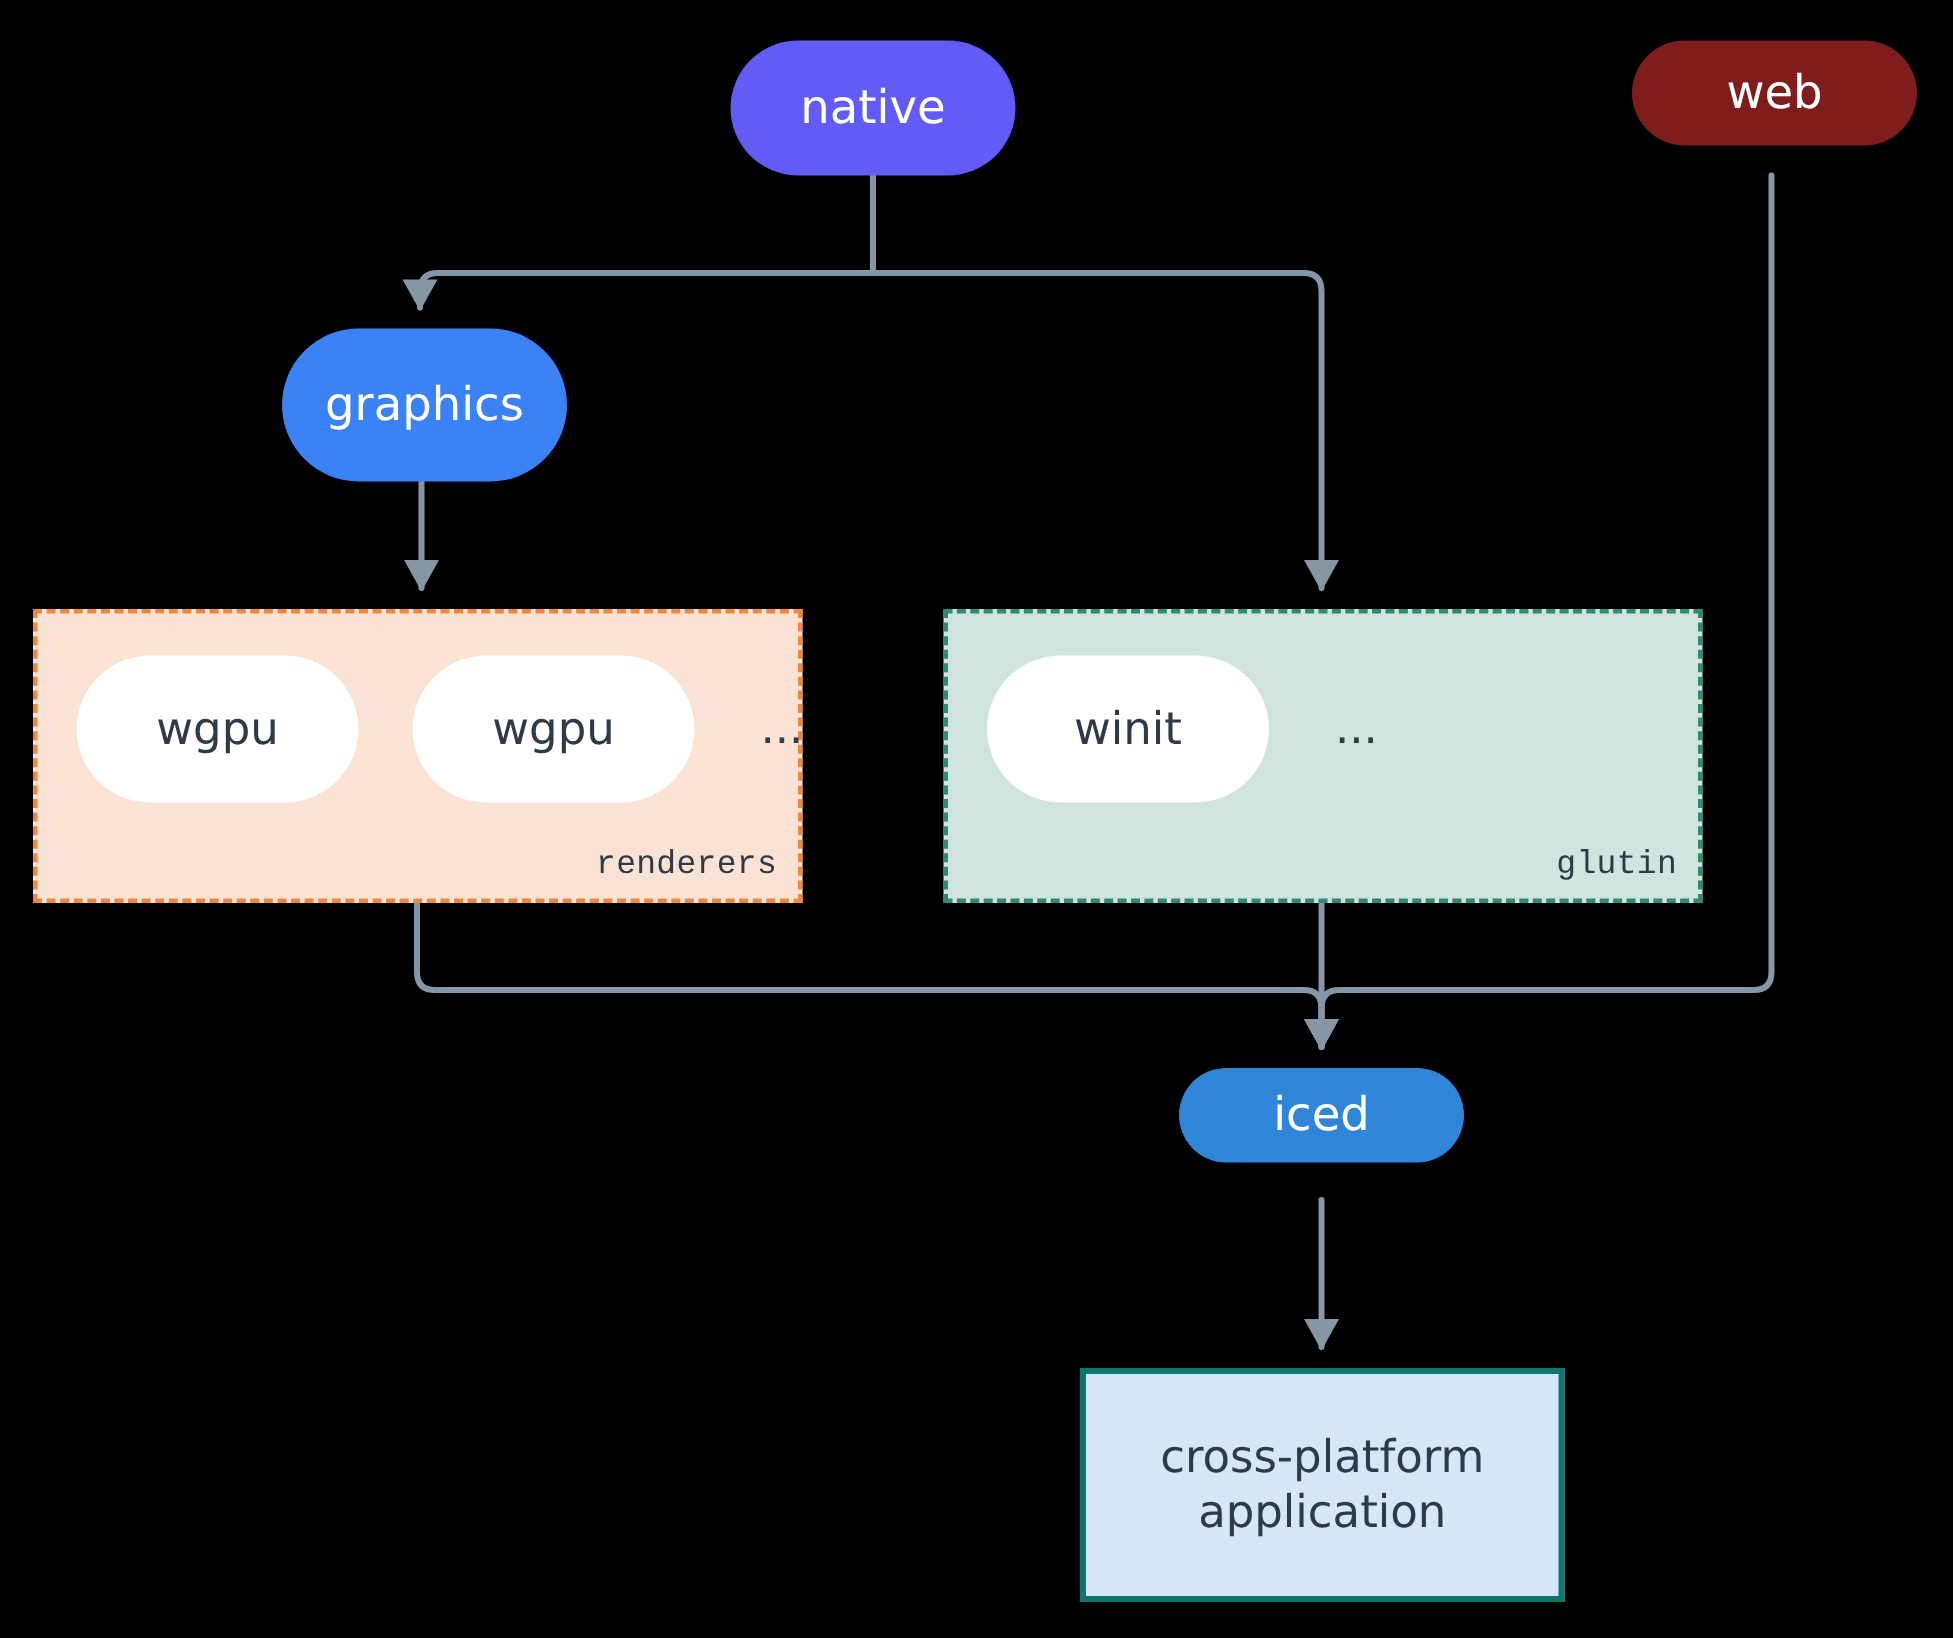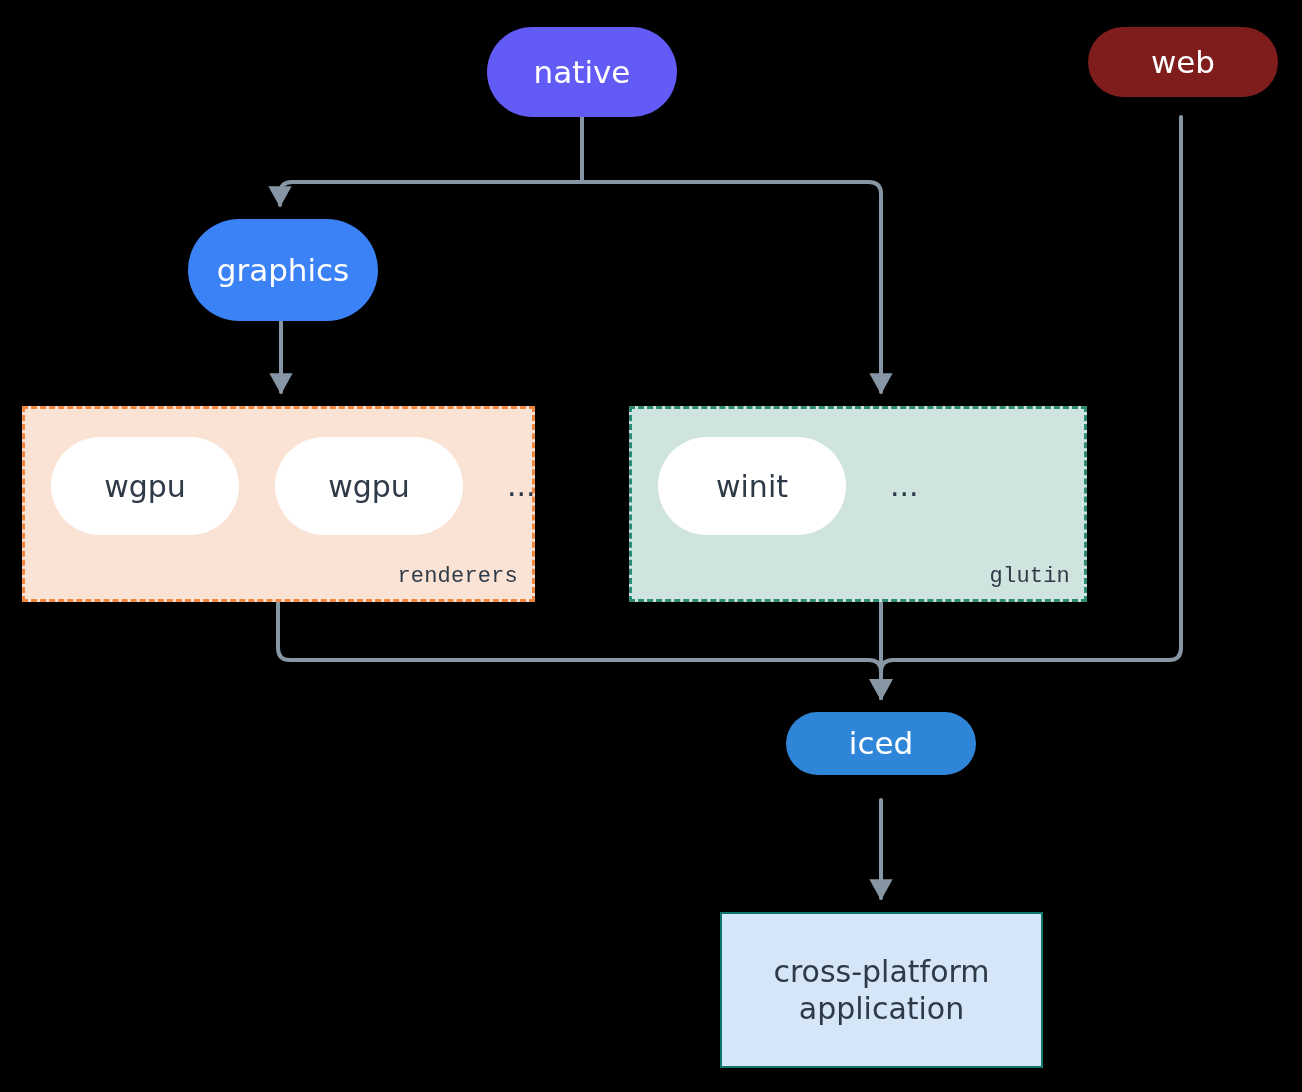--- a/index.html
+++ b/index.html
@@ -60,21 +60,21 @@
     box-sizing: border-box;
     border-width: 3px;
     border-style: dashed;
   }
   #group-renderers {
     left: 22px; top: 406px; width: 513px; height: 196px;
     background: #FAE2D4;
     border-color: #F0873C;
   }
   #group-shells {
-    left: 629px; top: 406px; width: 458px; height: 196px;
+    left: 629px; top: 406px; width: 506px; height: 196px;
     background: #CFE3DF;
     border-color: #2F8A74;
   }
   .group-label {
     position: absolute;
     right: 14px;
     bottom: 10px;
     font-size: 22px;
     color: #2E3A47;
     letter-spacing: .2px;
@@ -104,21 +104,21 @@
   .ellipsis {
     font-size: 30px;
     color: #2E3A47;
     line-height: 98px;
     padding-left: 8px;
   }
   
   #node-application {
     left: 720px; top: 912px; width: 323px; height: 156px;
     background: #D4E6F7;
-    border: 2px solid #0f766e;
+    border: 4px solid #0f766e;
     color: #2E3A47;
     font-size: 30px;
     flex-direction: column;
   }
   #node-application .line { display: block; }
 </style>
 </head>
 <body>
 
 <div id="diagram-root">

